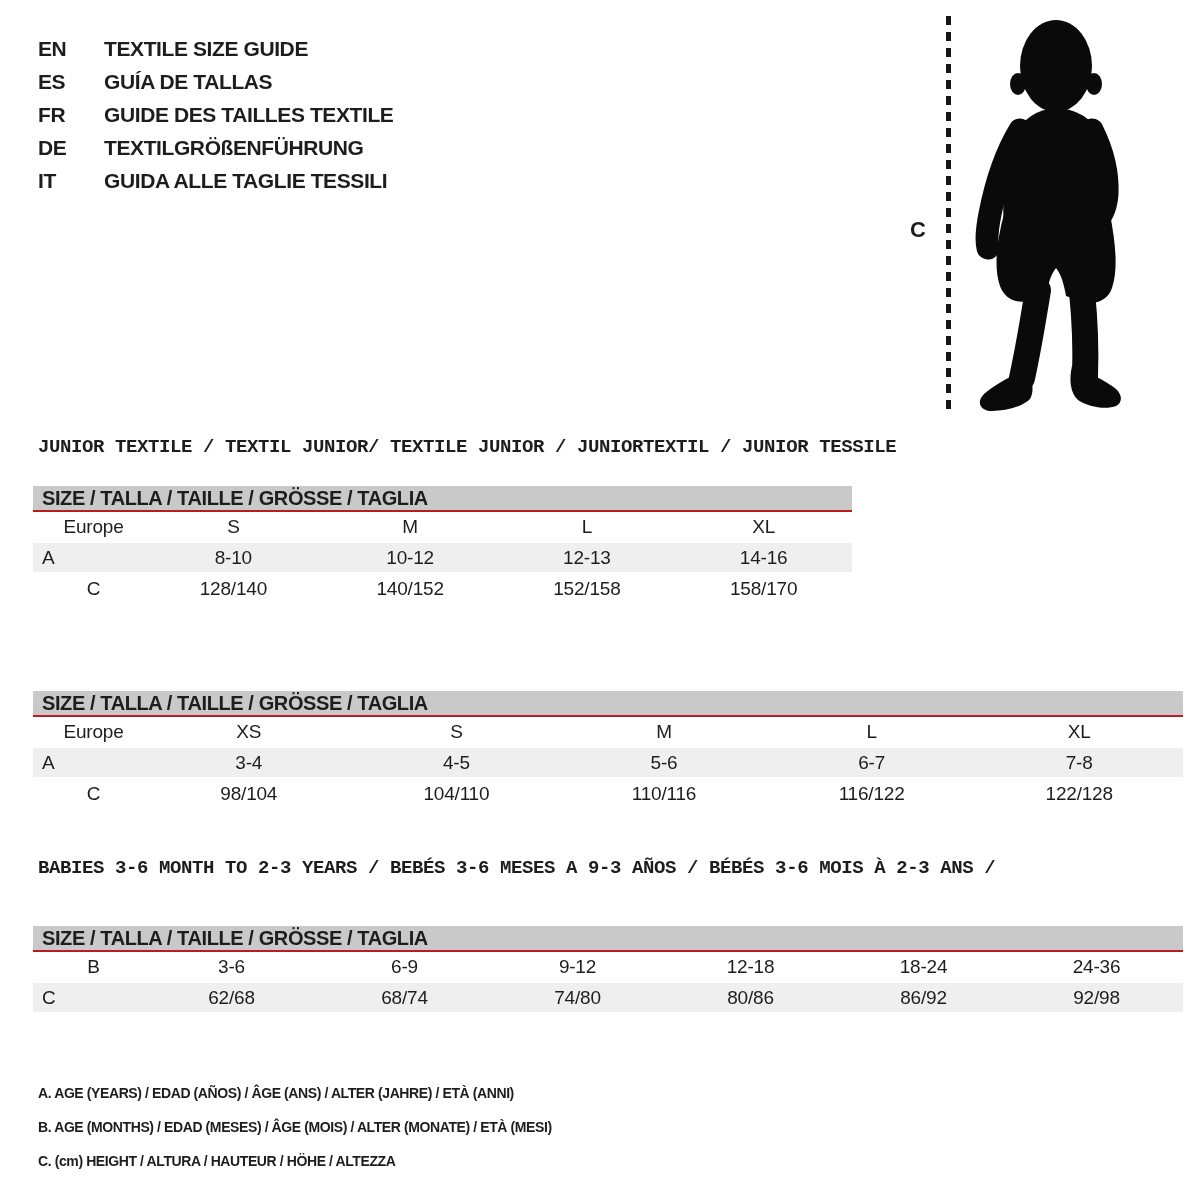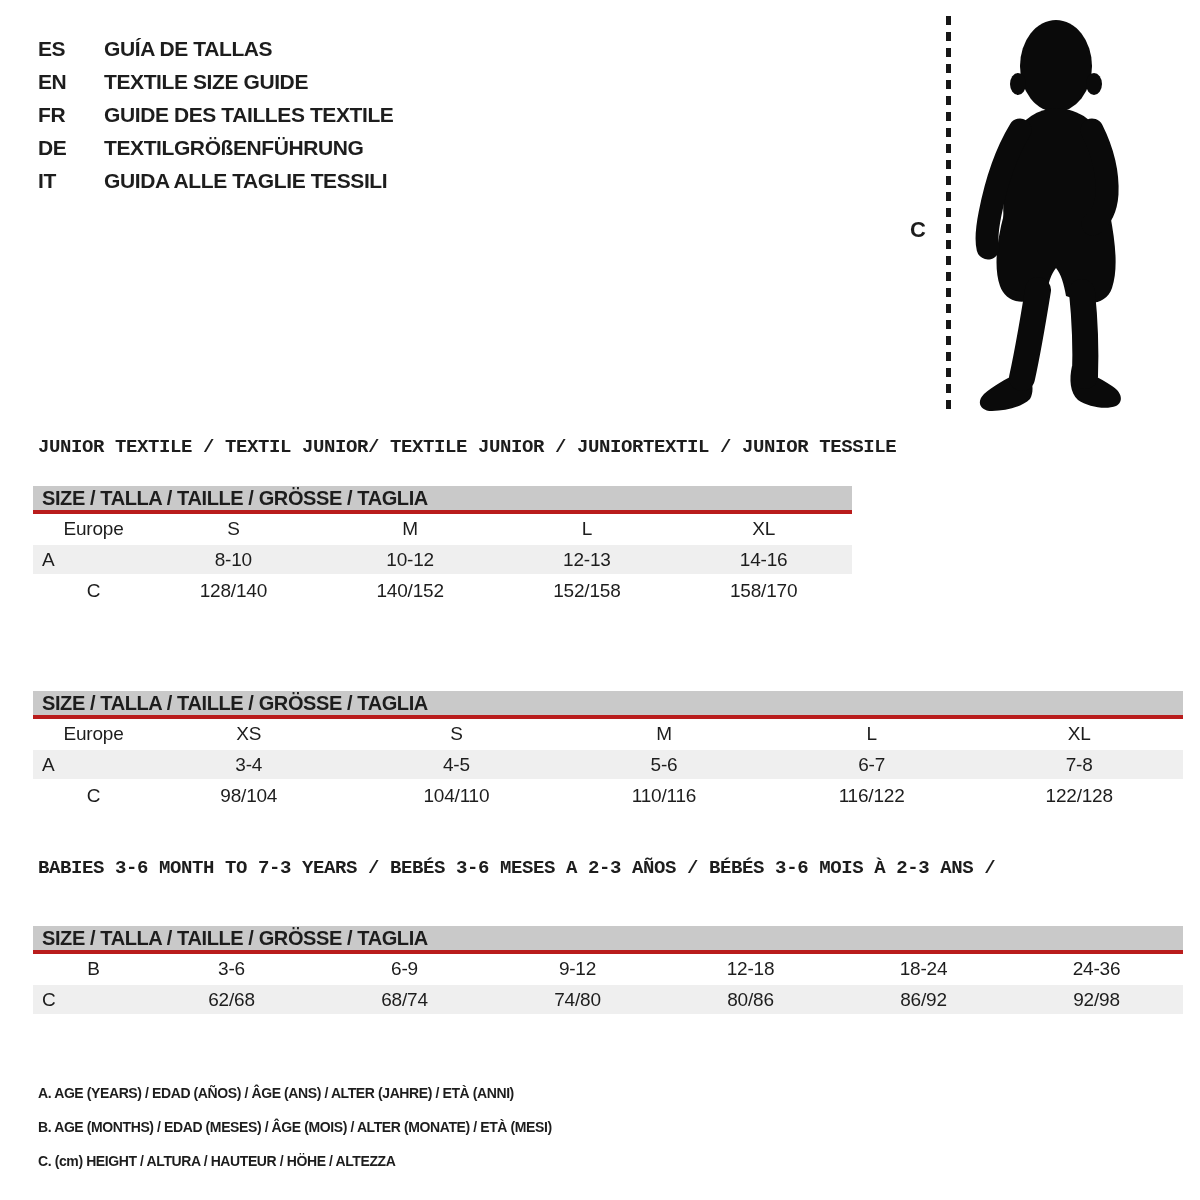--- a/index.html
+++ b/index.html
@@ -37,21 +37,21 @@
   .size-table {
     position:absolute; left:33px; border-collapse:separate; border-spacing:0;
     table-layout:fixed; font-size:19px; letter-spacing:-0.2px;
   }
   .size-table col.label-col { width:112px; }
   .size-table td { padding:0; margin:0; text-align:center; height:29px;
                    vertical-align:middle; border-bottom:2px solid #fff; }
   .size-table td.lbl { text-align:left; padding-left:9px; }
   .size-table tr.bar td {
     background:#c9c9c9; text-align:left; padding-left:9px; font-weight:700;
-    font-size:20px; height:24px; border-bottom:4px solid #b91c1c;
+    font-size:20px; height:24px; border-bottom:2px solid #b91c1c;
     letter-spacing:-0.4px;
   }
   .size-table tr.shaded td { background:#efefef; }
   .size-table tr.plain td { background:#ffffff;text-align:center; }
   .w-junior { width:819px; top:486px; }
   .w-wide-children { width:1150px; top:691px; }
   .w-wide-babies { width:1150px; top:926px; }
   .t-junior { top:436px; }
   .t-children { top:644px; }
   .t-babies { top:851px; }
@@ -61,26 +61,26 @@
             font-size:14px; font-weight:700; letter-spacing:-0.4px;
             line-height:34px; white-space:nowrap; }
 </style>
 </head>
 <body>
 
 <div class="page">
 
   <div class="lang-block">
     <div class="lang-row">
+      <span class="lang-code">EN</span>
+      <span class="lang-title">TEXTILE SIZE GUIDE</span>
+    </div>
+    <div class="lang-row">
       <span class="lang-code">ES</span>
       <span class="lang-title">GUÍA DE TALLAS</span>
-    </div>
-    <div class="lang-row">
-      <span class="lang-code">EN</span>
-      <span class="lang-title">TEXTILE SIZE GUIDE</span>
     </div>
     <div class="lang-row">
       <span class="lang-code">FR</span>
       <span class="lang-title">GUIDE DES TAILLES TEXTILE</span>
     </div>
     <div class="lang-row">
       <span class="lang-code">DE</span>
       <span class="lang-title">TEXTILGRÖßENFÜHRUNG</span>
     </div>
     <div class="lang-row">
@@ -180,21 +180,21 @@
         <td>98/104</td>
         <td>104/110</td>
         <td>110/116</td>
         <td>116/122</td>
         <td>122/128</td>
       </tr>
     </tbody>
   </table>
 
   <div class="section-title two-line t-babies">
-    <div>BABIES 3-6 MONTH TO 7-3 YEARS / BEBÉS 3-6 MESES A 2-3 AÑOS / BÉBÉS 3-6 MOIS À 2-3 ANS /</div>
+    <div>BABIES 3-6 MONTH TO 2-3 YEARS / BEBÉS 3-6 MESES A 9-3 AÑOS / BÉBÉS 3-6 MOIS À 2-3 ANS /</div>
   </div>
   <table class="size-table w-wide-babies">
     <colgroup>
         <col class="label-col">
         <col>
         <col>
         <col>
         <col>
         <col>
         <col>

